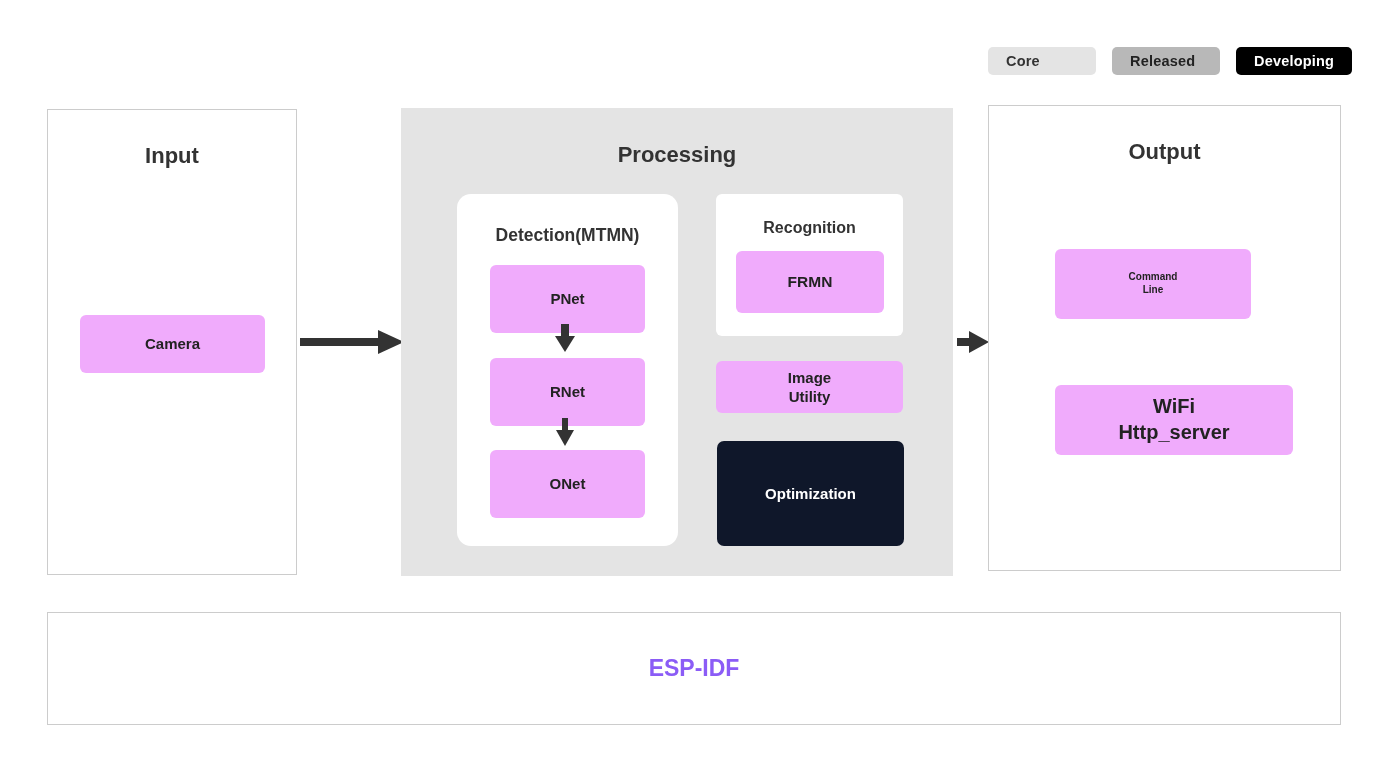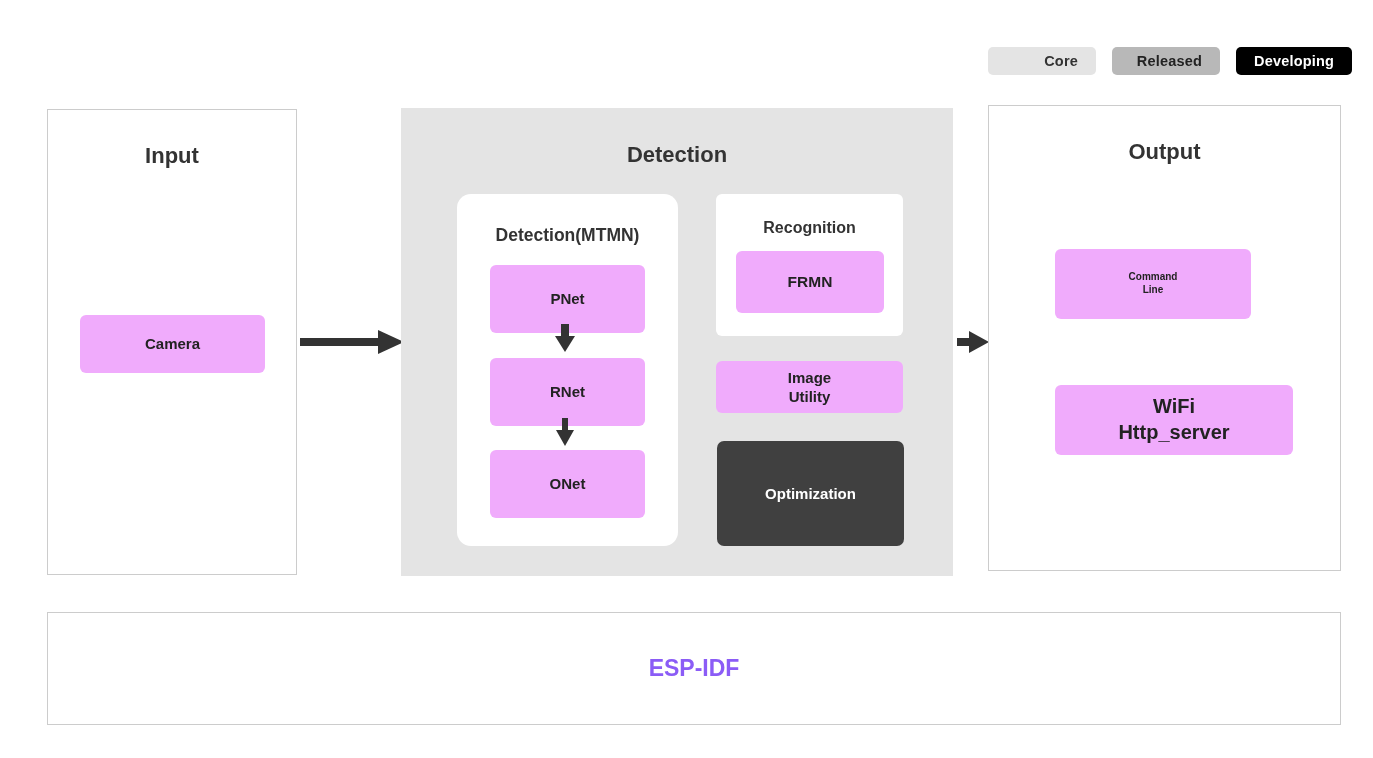--- a/index.html
+++ b/index.html
@@ -27,21 +27,21 @@
     top: 47px;
     left: 988px;
     display: flex;
     align-items: center;
     gap: 16px;
   }
   .legend-badge {
     height: 28px;
     display: flex;
     align-items: center;
-    justify-content: flex-end;
+    justify-content: flex-start;
     border-radius: 5px;
     font-size: 14.5px;
     font-weight: bold;
     letter-spacing: 0.2px;
     padding: 0 18px;
     box-sizing: border-box;
   }
   .legend-core {
     background: #e4e4e4;
     color: #333333;
@@ -112,21 +112,21 @@
     text-align: center;
     font-weight: bold;
     line-height: 1.28;
     white-space: pre-line;
   }
   .block-released {
     background: #f0abfc;
     color: #222222;
   }
   .block-developing {
-    background: #404040;
+    background: #0f172a;
     color: #ffffff;
   }
   .card {
     position: absolute;
     box-sizing: border-box;
     background: #ffffff;
     border-radius: 6px;
   }
   .card-title {
     position: absolute;
@@ -265,21 +265,21 @@
   </div>
 
   <div class="arrow arrow-input-processing">
     <svg width="104" height="30" viewBox="0 0 104 30" xmlns="http://www.w3.org/2000/svg">
       <rect x="0" y="11" width="82" height="8" fill="#333333"></rect>
       <polygon points="78,3 104,15 78,27" fill="#333333"></polygon>
     </svg>
   </div>
 
   <div class="panel panel-processing">
-    <div class="panel-title">Detection</div>
+    <div class="panel-title">Processing</div>
 
     <div class="card card-detection">
       <div class="card-title">Detection(MTMN)</div>
       <div class="block block-released box-pnet">PNet</div>
       <div class="block block-released box-rnet">RNet</div>
       <div class="block block-released box-onet">ONet</div>
     </div>
 
     <div class="card card-recognition">
       <div class="card-title">Recognition</div>

